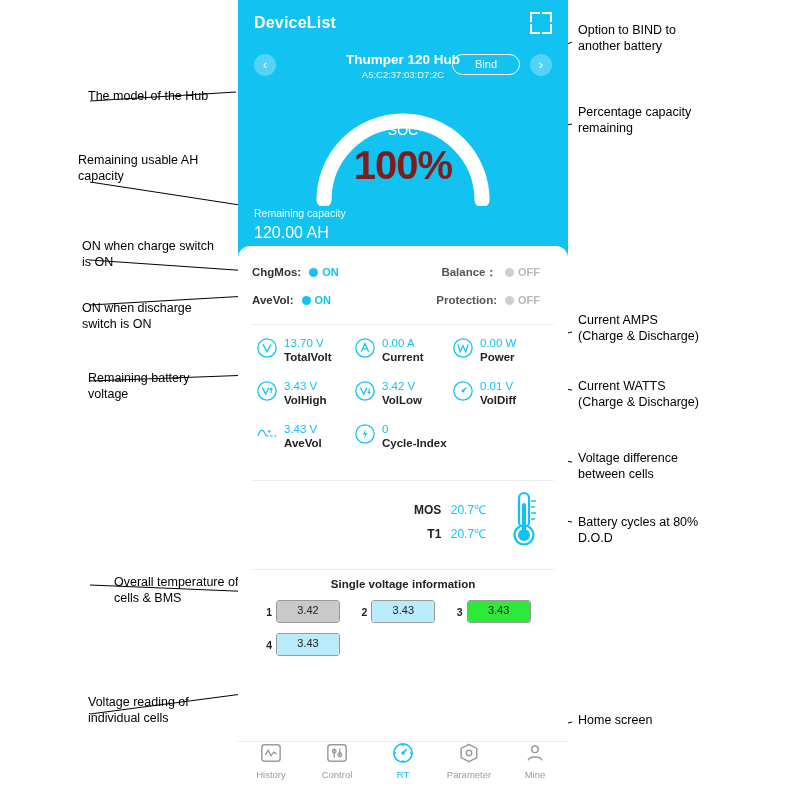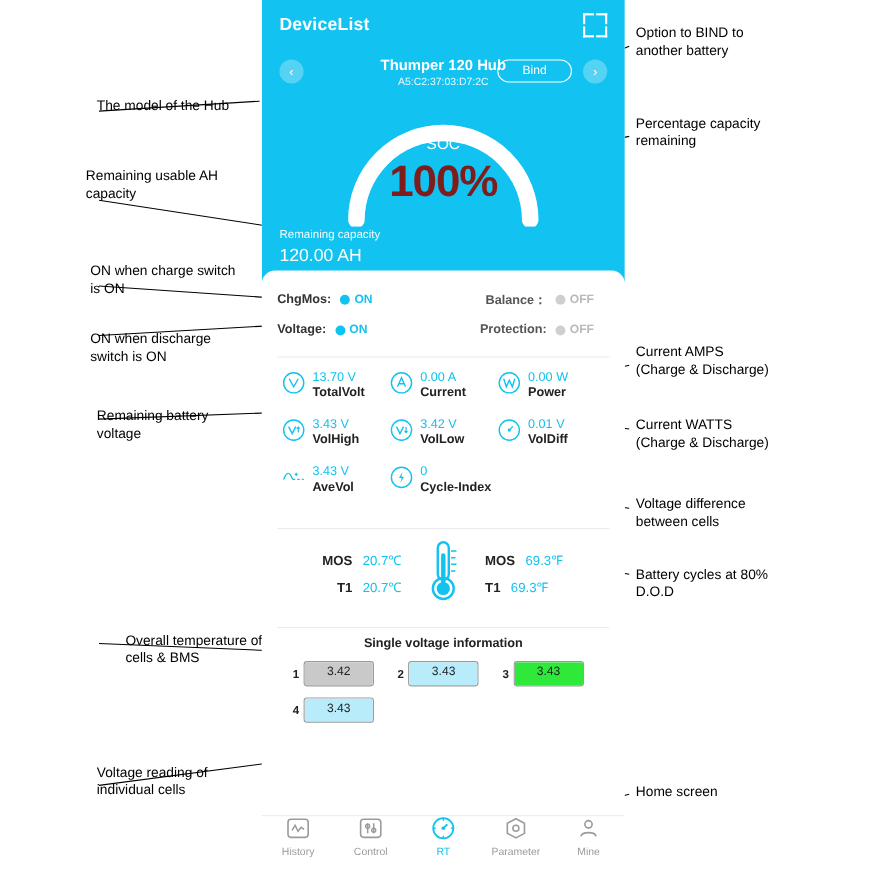--- a/index.html
+++ b/index.html
@@ -437,21 +437,21 @@
       </div>
       <div class="sw-cell right">
         <span class="sw-label muted">Balance：</span>
         <span class="dot off"></span>
         <span class="sw-state off">OFF</span>
       </div>
     </div>
 
     <div class="switch-row">
       <div class="sw-cell">
-        <span class="sw-label">Voltage:</span>
+        <span class="sw-label">AveVol:</span>
         <span class="dot on"></span>
         <span class="sw-state on">ON</span>
       </div>
       <div class="sw-cell right">
         <span class="sw-label muted">Protection:</span>
         <span class="dot off"></span>
         <span class="sw-state off">OFF</span>
       </div>
     </div>
 
@@ -569,30 +569,20 @@
       </div>
       <div class="thermo">
         <svg width="36" height="64" viewBox="0 0 36 64">
           <rect x="13" y="6" width="10" height="34" rx="5" fill="none" stroke="#12c2f0" stroke-width="2.2"></rect>
           <circle cx="18" cy="48" r="9.5" fill="none" stroke="#12c2f0" stroke-width="2.2"></circle>
           <circle cx="18" cy="48" r="6" fill="#12c2f0"></circle>
           <rect x="16" y="16" width="4" height="28" rx="2" fill="#12c2f0"></rect>
           <path d="M25 14 H30 M25 20 H29 M25 26 H30 M25 32 H29" stroke="#12c2f0" stroke-width="1.4"></path>
         </svg>
       </div>
-      <div class="temp-col right">
-        <div class="temp-line">
-          <span class="temp-key">MOS</span>
-          <span class="temp-val">69.3℉</span>
-        </div>
-        <div class="temp-line">
-          <span class="temp-key">T1</span>
-          <span class="temp-val">69.3℉</span>
-        </div>
-      </div>
     </div>
 
     <div class="divider"></div>
 
     <div class="sv-title">Single voltage information</div>
     <div class="cells">
       <div class="cell">
         <span class="cell-idx">1</span>
         <span class="batt">
           <span class="fill" id="fill0" style="width: 100%; background: rgb(201, 201, 201);"></span>

